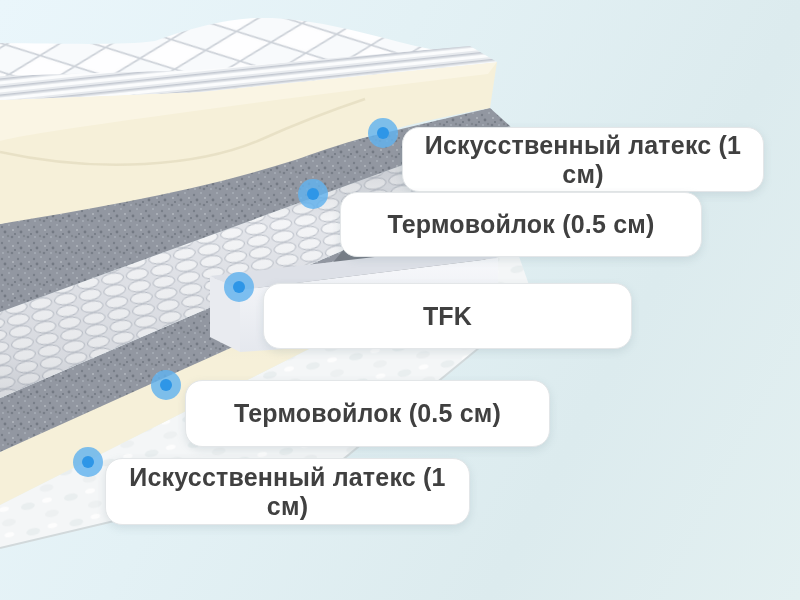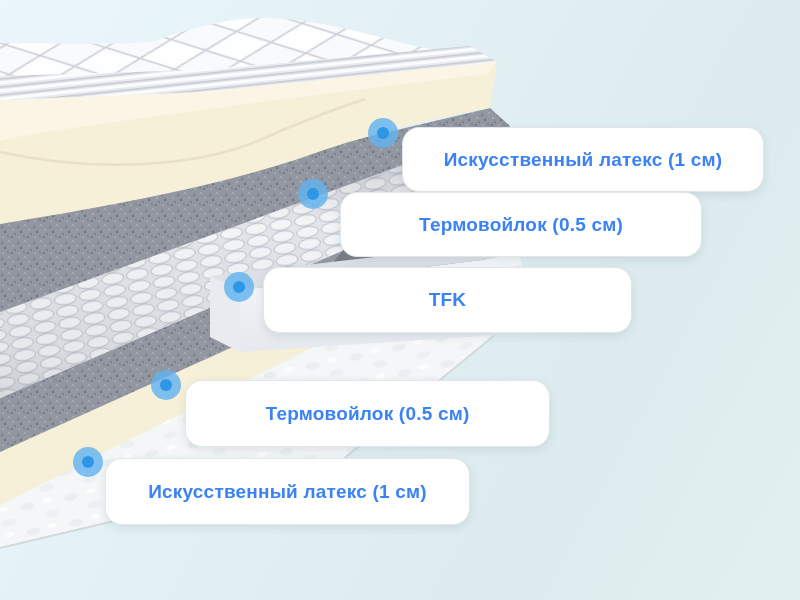--- a/index.html
+++ b/index.html
@@ -7,26 +7,26 @@
     position:relative; width:800px; height:600px; overflow:hidden;
     background:linear-gradient(118deg,#eaf6fb 0%,#e3f1f5 38%,#dcebee 72%,#e3f0f1 100%);
     font-family:"Liberation Sans", sans-serif;
   }
   .illus { position:absolute; left:0; top:0; width:800px; height:600px; display:block; }
 
   .pill {
     position:absolute; background:#ffffff; border:1px solid #e3e6e8;
     border-radius:17px; box-shadow:0 3px 9px rgba(120,145,155,0.20);
     display:flex; align-items:center; justify-content:center;
-    font-weight:bold; font-size:19px; color:#3b82f6; letter-spacing:0.2px;
+    font-weight:bold; font-size:25px; color:#404040; letter-spacing:0.2px;
     text-align:center;
   }
   .p1 { left:402px; top:127px; width:360px; height:63px; }
   .p2 { left:340px; top:192px; width:360px; height:63px; }
-  .p3 { left:263px; top:267px; width:367px; height:64px; }
+  .p3 { left:263px; top:283px; width:367px; height:64px; }
   .p4 { left:185px; top:380px; width:363px; height:65px; }
   .p5 { left:105px; top:458px; width:363px; height:65px; }
 
   .marker {
     position:absolute; width:30px; height:30px; border-radius:50%;
     background:rgba(97,178,238,0.82);
     display:flex; align-items:center; justify-content:center; cursor:pointer;
   }
   .marker-dot { width:12px; height:12px; border-radius:50%; background:#2e96e7; }
   .m1 { left:368px; top:118px; }

